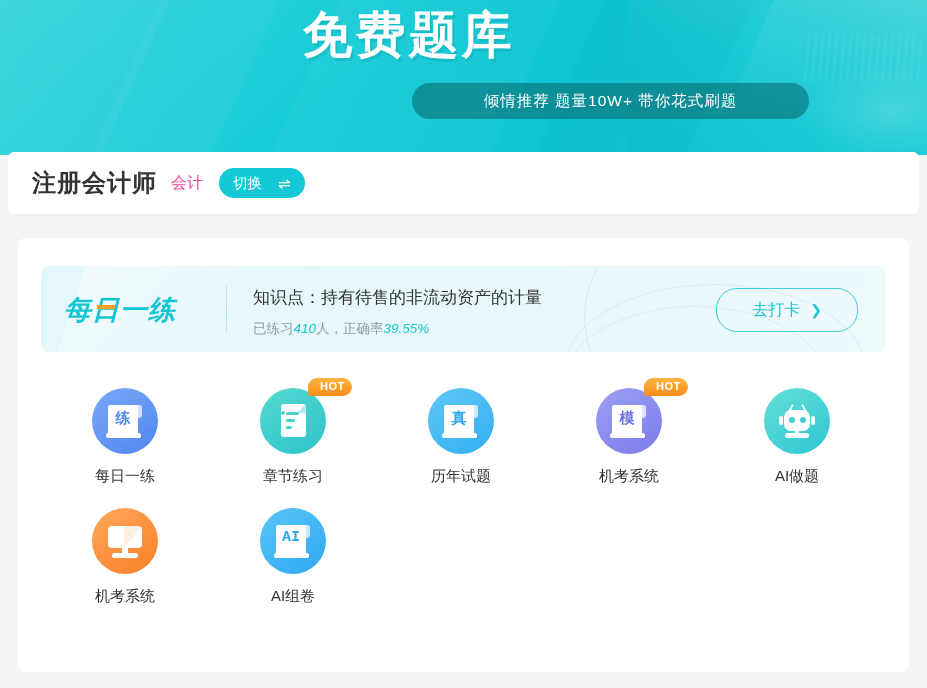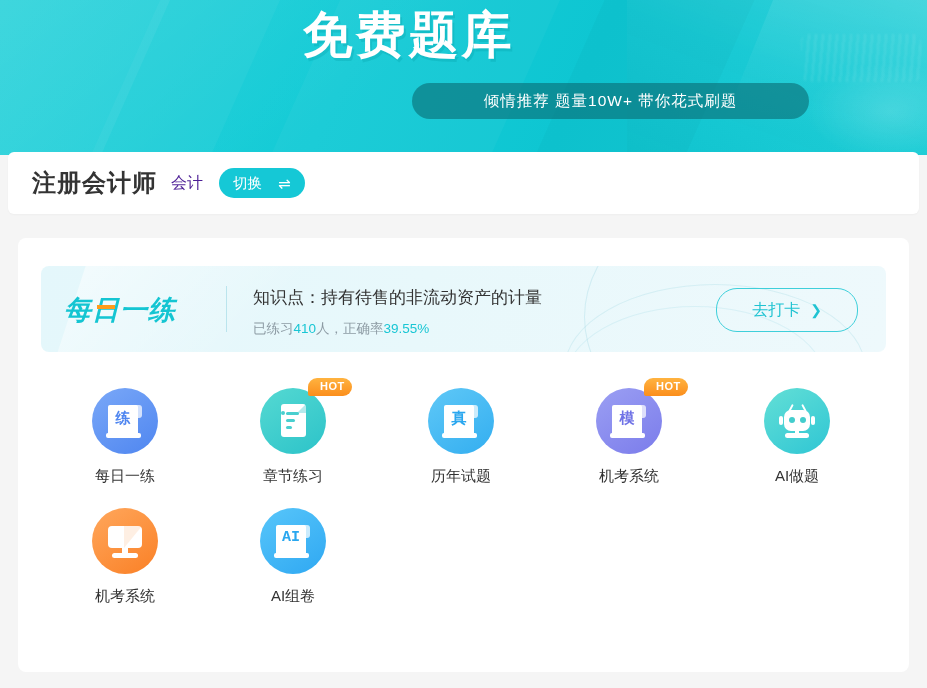--- a/index.html
+++ b/index.html
@@ -115,21 +115,21 @@
   .exam-name {
     margin-left: 24px;
     font-size: 24px;
     font-weight: bold;
     color: #333333;
     letter-spacing: 1px;
   }
   .subject-name {
     margin-left: 14px;
     font-size: 16px;
-    color: #4c1d95;
+    color: #ec4899;
   }
   .switch-btn {
     margin-left: 16px;
     height: 30px;
     padding: 0 14px;
     border-radius: 15px;
     background: #15c8d6;
     color: #ffffff;
     font-size: 14.5px;
     display: flex;
@@ -233,21 +233,21 @@
     white-space: nowrap;
   }
   .daily-stats {
     position: absolute;
     left: 212px;
     top: 54px;
     font-size: 13.5px;
     color: #8c9aa3;
     white-space: nowrap;
   }
-  .daily-stats .hi { color: #19c6d4; }
+  .daily-stats .hi { color: #19c6d4; font-style: italic; }
   .checkin-btn {
     position: absolute;
     right: 28px;
     top: 22px;
     width: 140px;
     height: 42px;
     border: 1px solid #3ecfda;
     border-radius: 21px;
     color: #20c3d2;
     font-size: 16px;

